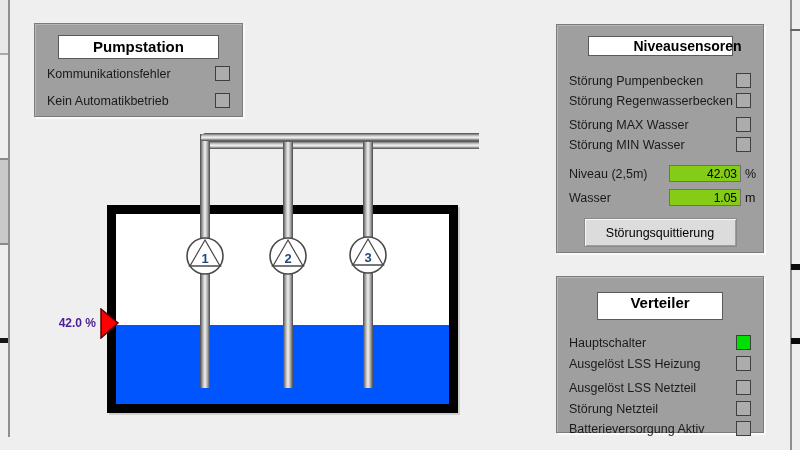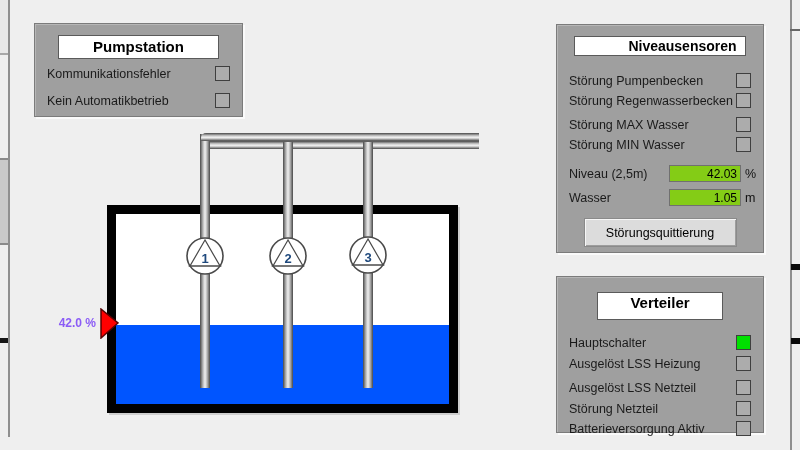--- a/index.html
+++ b/index.html
@@ -33,21 +33,21 @@
   
   .pipe-v { width:10px; background:linear-gradient(to right,#474747,#b9b9b9 30%,#f0f0f0 50%,#b9b9b9 70%,#474747); z-index:3; }
   .pipe-h { height:8px; background:linear-gradient(to bottom,#474747,#c9c9c9 35%,#f0f0f0 55%,#c9c9c9 70%,#474747); }
   .pipe-h.top { z-index:4; border-top-left-radius:5px; }
   .pipe-h.bottom { z-index:2; }
 
   
   .pump { width:40px; height:40px; z-index:5; }
 
   
-  .level-text { font-size:12px; font-weight:bold; color:#8b5cf6; text-align:right; width:58px; }
+  .level-text { font-size:12px; font-weight:bold; color:#4c1d95; text-align:right; width:58px; }
 
   
   .edge { background:#8f8f8f; }
 </style>
 </head>
 <body>
 
 <div class="abs edge" style="left:8px; top:0; width:2px; height:437px;"></div>
 <div class="abs" style="left:0; top:0; width:8px; height:55px; background:#e8e8e8; border-bottom:2px solid #a8a8a8;"></div>
 <div class="abs" style="left:0; top:158px; width:8px; height:87px; background:#c9c9c9; border-top:2px solid #8a8a8a; border-bottom:2px solid #8a8a8a;"></div>
@@ -96,21 +96,21 @@
   <text x="20" y="27" text-anchor="middle" font-size="13" font-weight="bold" fill="#1f497d" font-family="Liberation Sans, sans-serif">2</text>
 </svg>
 <svg class="abs pump" style="left:348px; top:235px;" viewBox="0 0 40 40">
   <circle cx="20" cy="20" r="18" fill="#ffffff" stroke="#4a4a4a" stroke-width="1.6"></circle>
   <line x1="3.5" y1="30" x2="36.5" y2="30" stroke="#4a4a4a" stroke-width="1.2"></line>
   <polygon points="20,4 5,30 35,30" fill="none" stroke="#4a4a4a" stroke-width="1.2"></polygon>
   <text x="20" y="27" text-anchor="middle" font-size="13" font-weight="bold" fill="#1f497d" font-family="Liberation Sans, sans-serif">3</text>
 </svg>
 
 <div class="panel" style="left:556px; top:24px; width:208px; height:229px; z-index:7;">
-  <div class="title-box" style="width:172px; height:20px; margin-top:11px; font-size:14px; line-height:18px;padding-left:45px;">Niveausensoren</div>
+  <div class="title-box" style="width:145px; height:20px; margin-top:11px; font-size:14px; line-height:18px;padding-left:45px;">Niveausensoren</div>
   <div class="row" style="margin-top:17px;">
     <span class="lbl">Störung Pumpenbecken</span>
     <span class="ind off"></span>
   </div>
   <div class="row" style="margin-top:5px;">
     <span class="lbl">Störung Regenwasserbecken</span>
     <span class="ind off"></span>
   </div>
   <div class="row" style="margin-top:9px;">
     <span class="lbl">Störung MAX Wasser</span>

